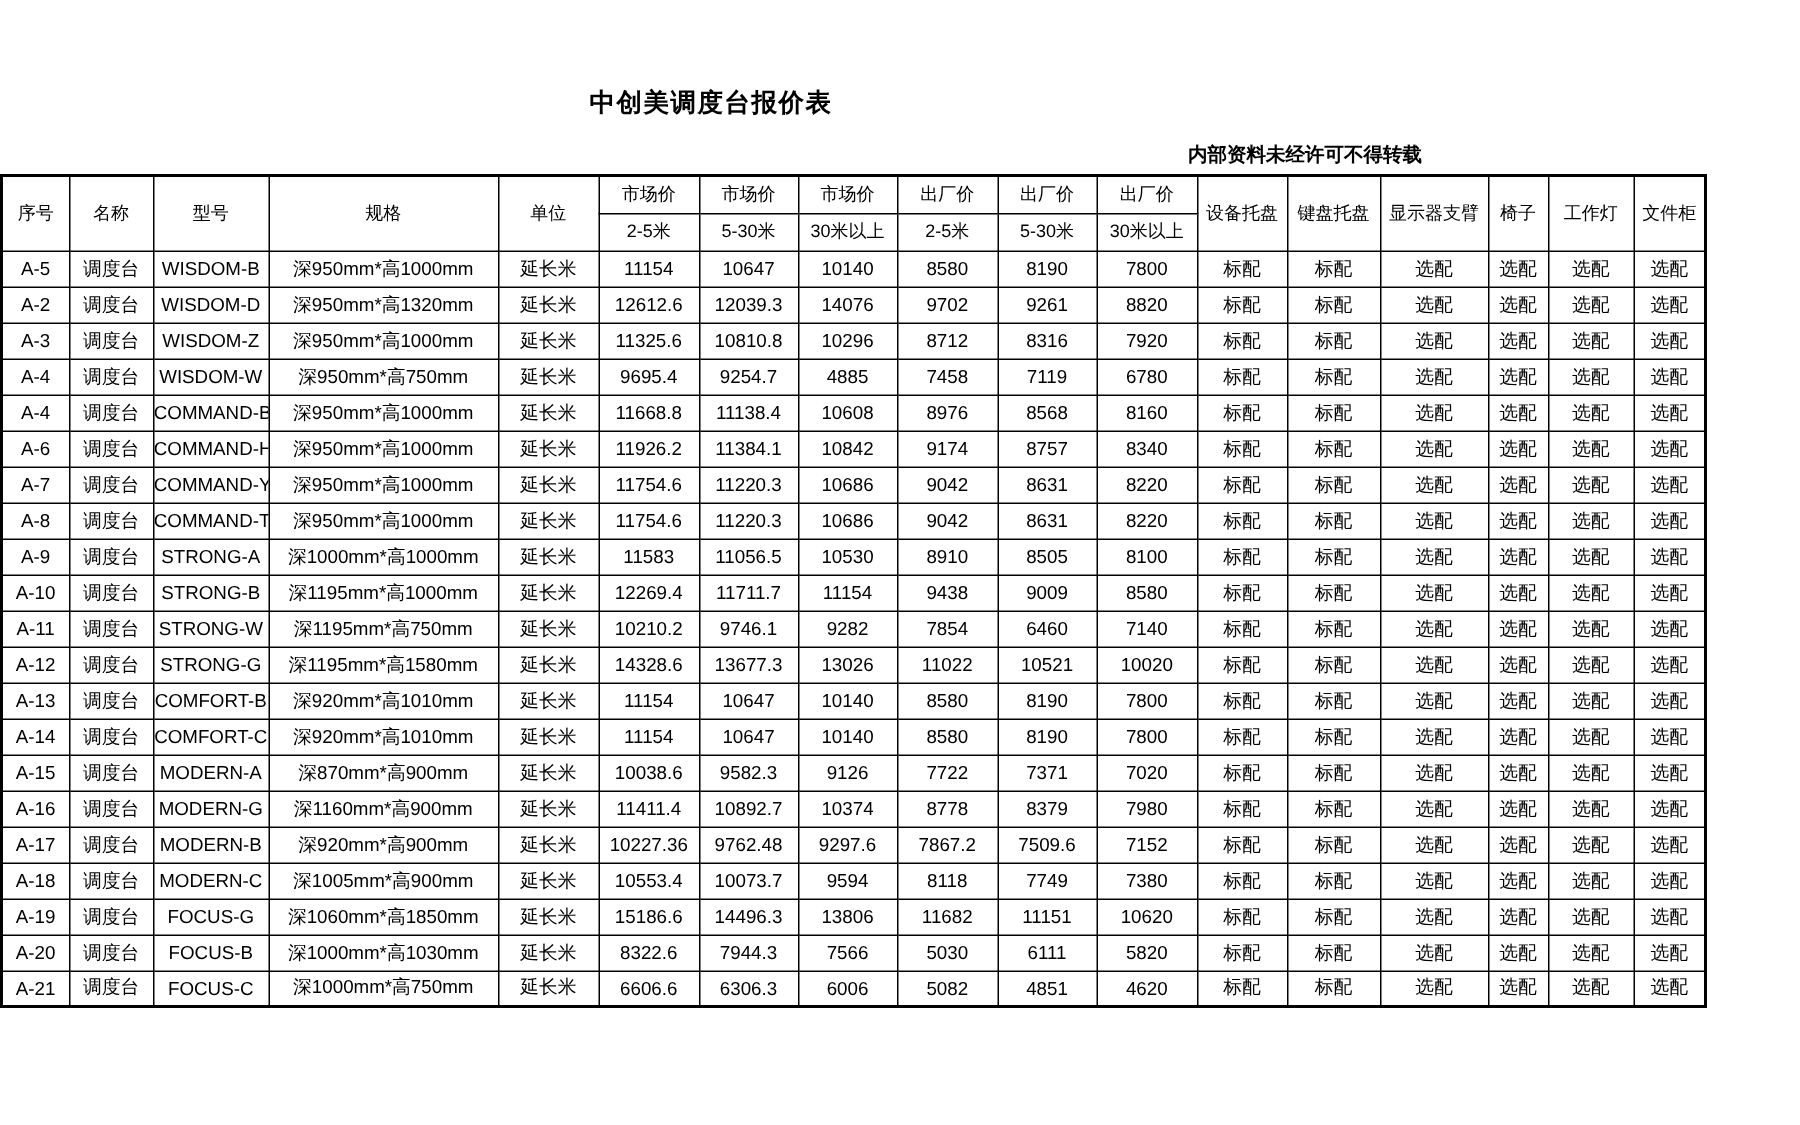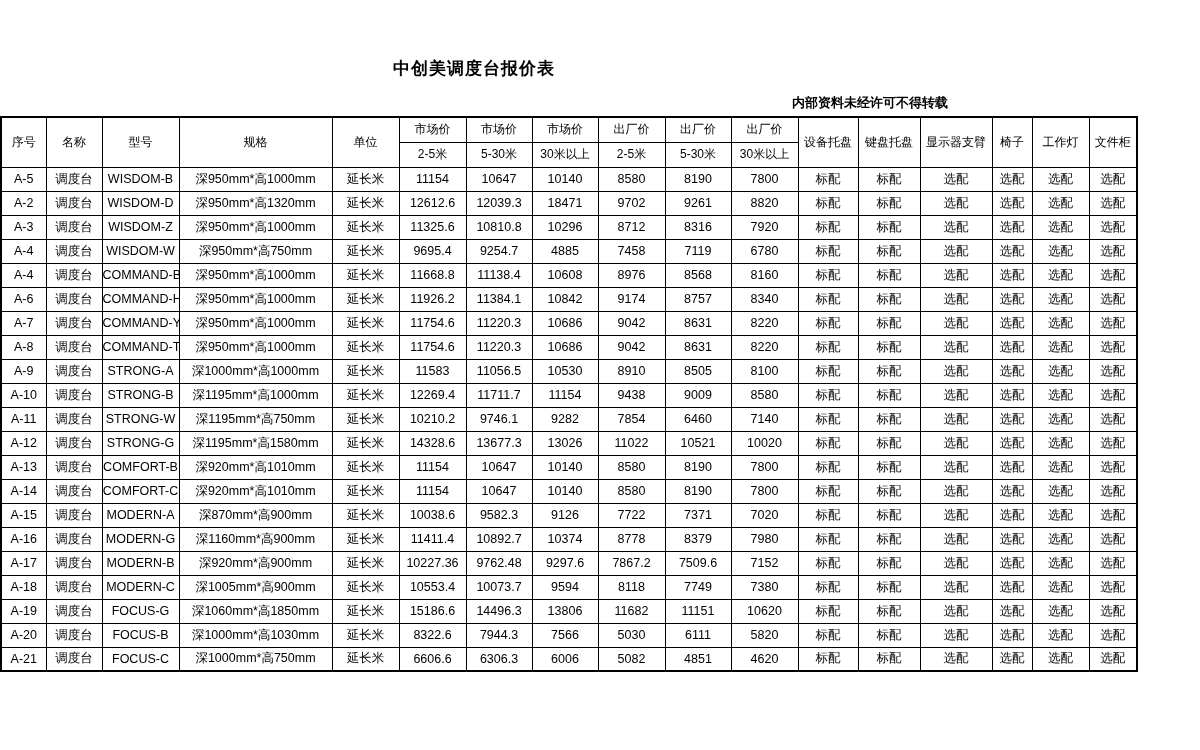--- a/index.html
+++ b/index.html
@@ -123,21 +123,21 @@
           <td>选配</td>
         </tr>
         <tr>
           <td>A-2</td>
           <td>调度台</td>
           <td>WISDOM-D</td>
           <td>深950mm*高1320mm</td>
           <td>延长米</td>
           <td>12612.6</td>
           <td>12039.3</td>
-          <td>18471</td>
+          <td>14076</td>
           <td>9702</td>
           <td>9261</td>
           <td>8820</td>
           <td>标配</td>
           <td>标配</td>
           <td>选配</td>
           <td>选配</td>
           <td>选配</td>
           <td>选配</td>
         </tr>

